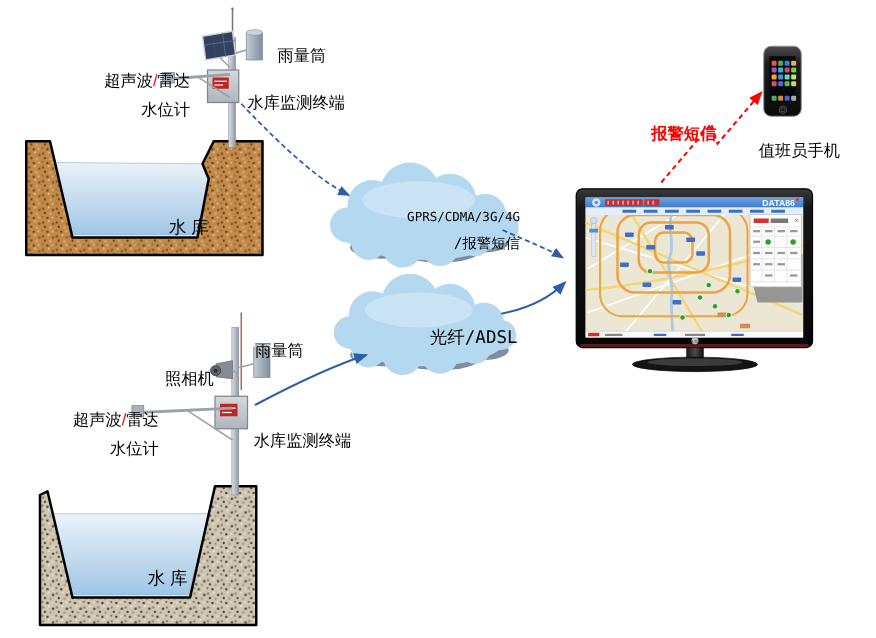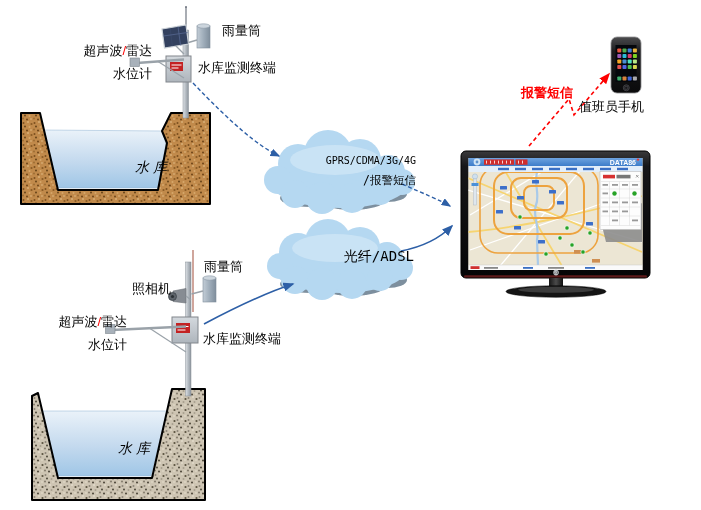--- a/index.html
+++ b/index.html
@@ -1,25 +1,25 @@
 <!DOCTYPE html>
 <html><head>
 <meta charset="utf-8">
 <style>
   html,body{margin:0;padding:0;background:#fff;}
   .canvas{
     position:relative;width:701px;height:510px;background:#fff;overflow:hidden;
     font-family:"Liberation Sans",sans-serif;color:#000;
   }
   .canvas svg{position:absolute;left:0;top:0;}
-  .lbl{position:absolute;font-size:13px;line-height:16px;white-space:nowrap;}
+  .lbl{position:absolute;font-size:13px;line-height:16px;white-space:nowrap;margin-top:14px;}
   .lbl.center{text-align:right;white-space:normal;}
   .lbl .red{color:#fe0000;}
   .lbl-2line{line-height:23px;}
-  .reservoir-lbl{font-size:14px;font-style:italic;}
+  .reservoir-lbl{font-size:14px;}
   .cloud-text{font-family:"DejaVu Sans Mono",monospace;}
   .cloud-text .l1{font-size:10px;line-height:19px;display:block;}
   .cloud-text .l2{font-size:11.5px;line-height:20px;display:block;}
   .alarm-lbl{color:#fe0000;font-weight:bold;font-size:13px;}
   .monitor-caption{font-size:11.5px;}
 </style>
 </head>
 <body>
 
 <div class="canvas">
@@ -407,16 +407,16 @@
   <div><span>超声波</span><span class="red">/</span><span>雷达</span></div>
   <div>水位计</div>
 </div>
 
 <div class="lbl" style="left:203px;top:331px;">水库监测终端</div>
 
 <div class="lbl center reservoir-lbl" style="left:50px;top:440px;width:100px;">水 库</div>
 
 <div class="lbl alarm-lbl" style="left:521px;top:85px;text-align:center;">报警短信</div>
 
-<div class="lbl" style="left:579px;top:99px;font-family:Liberation Serif, serif;">值班员手机</div>
+<div class="lbl" style="left:607px;top:99px;font-family:Liberation Serif, serif;">值班员手机</div>
 
 
 </div>
 
 </body></html>

